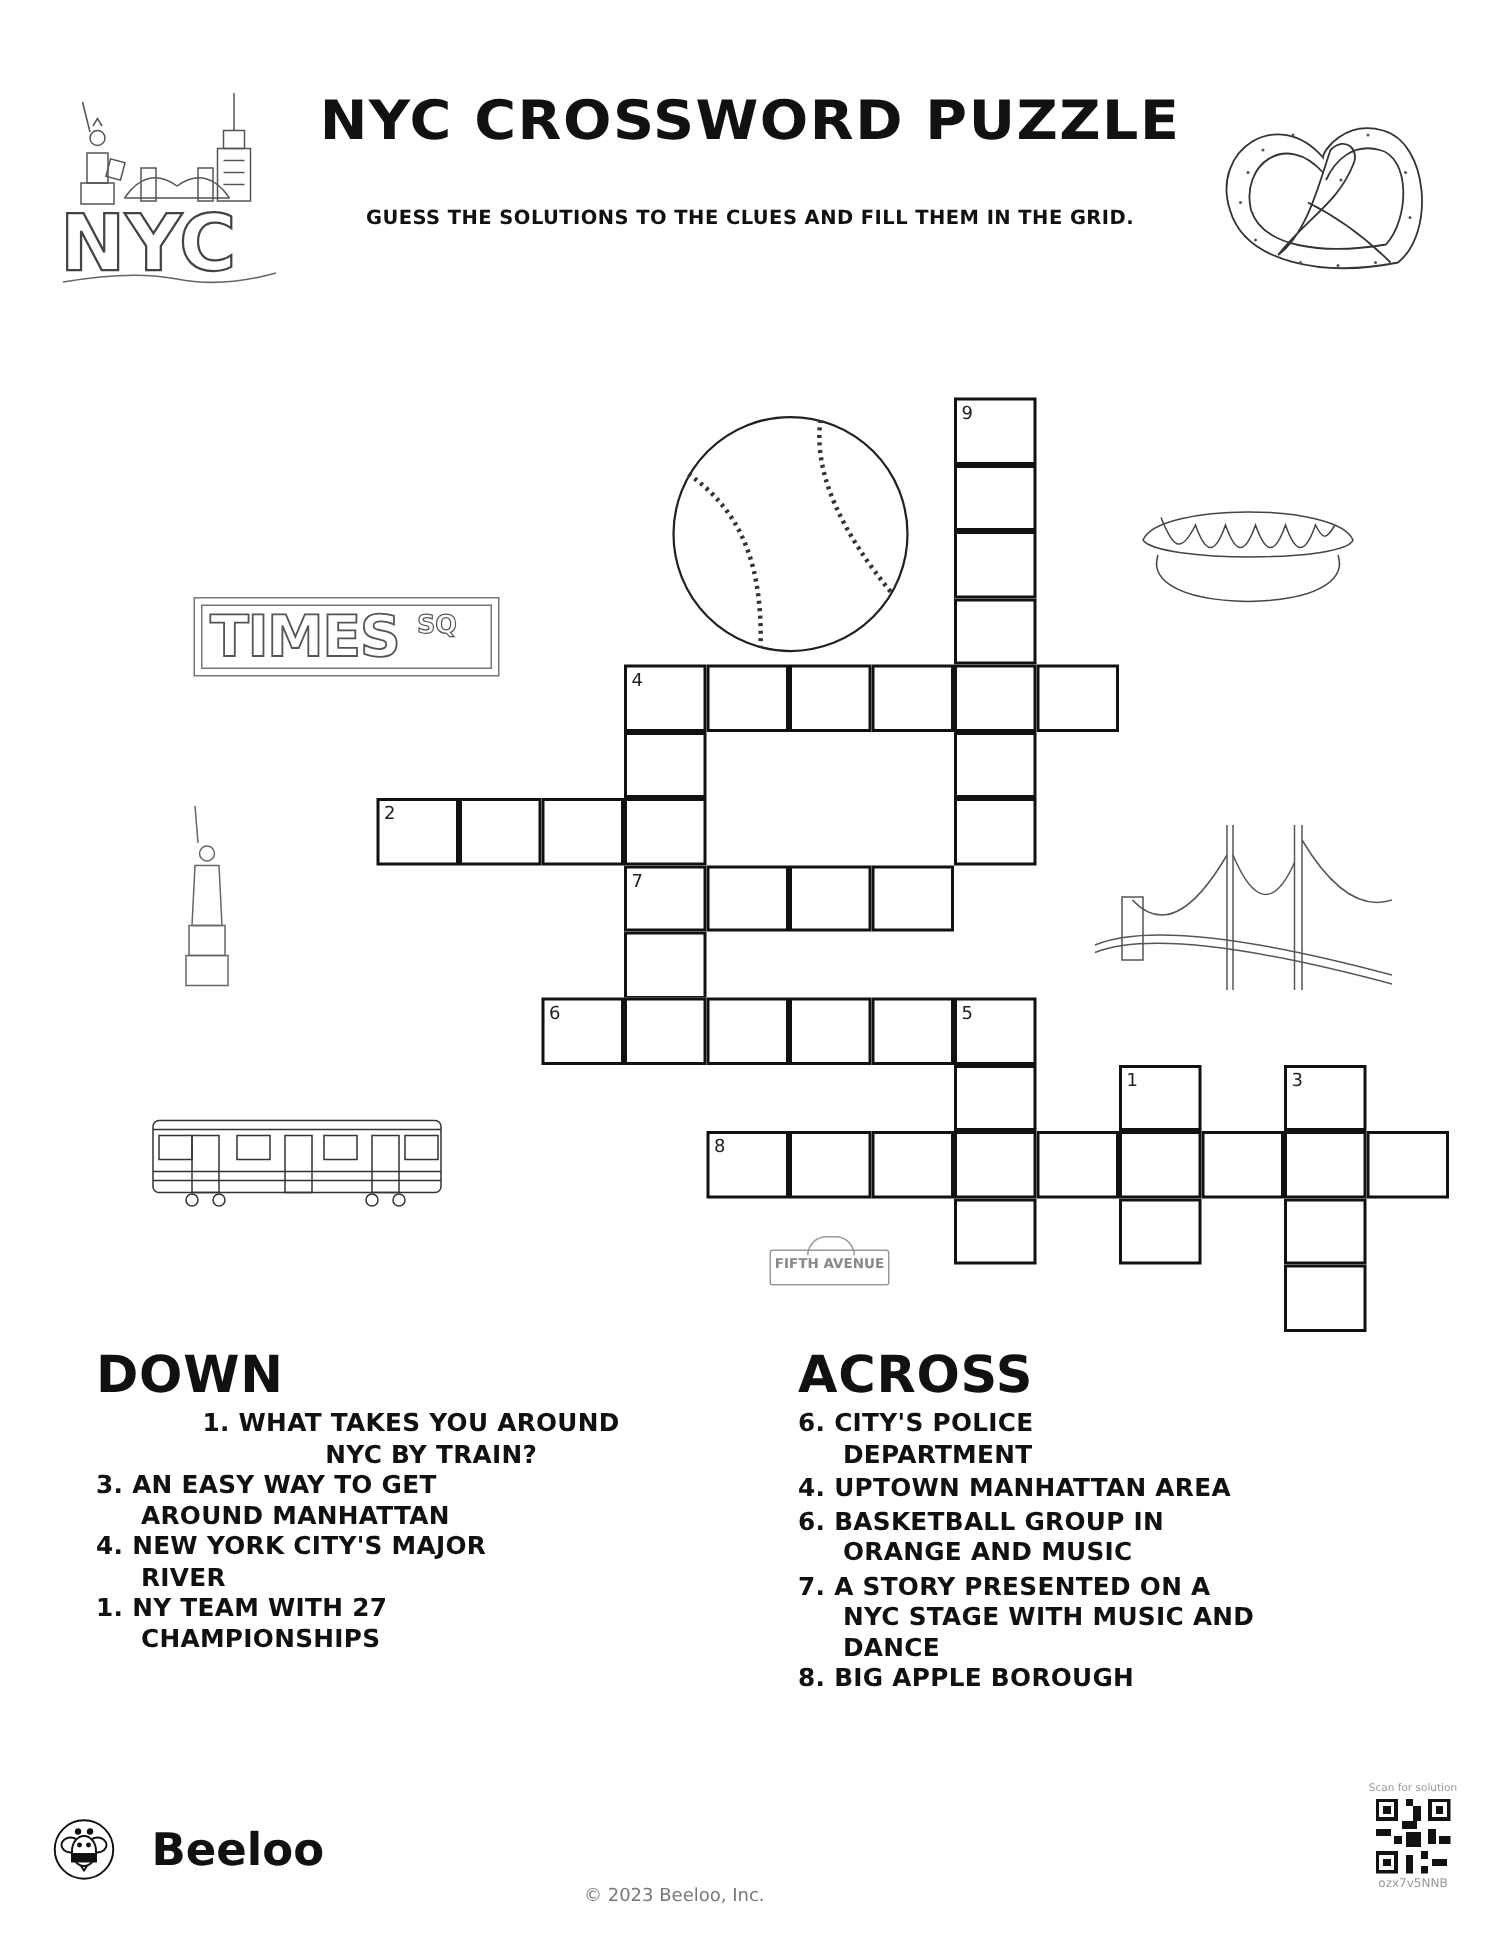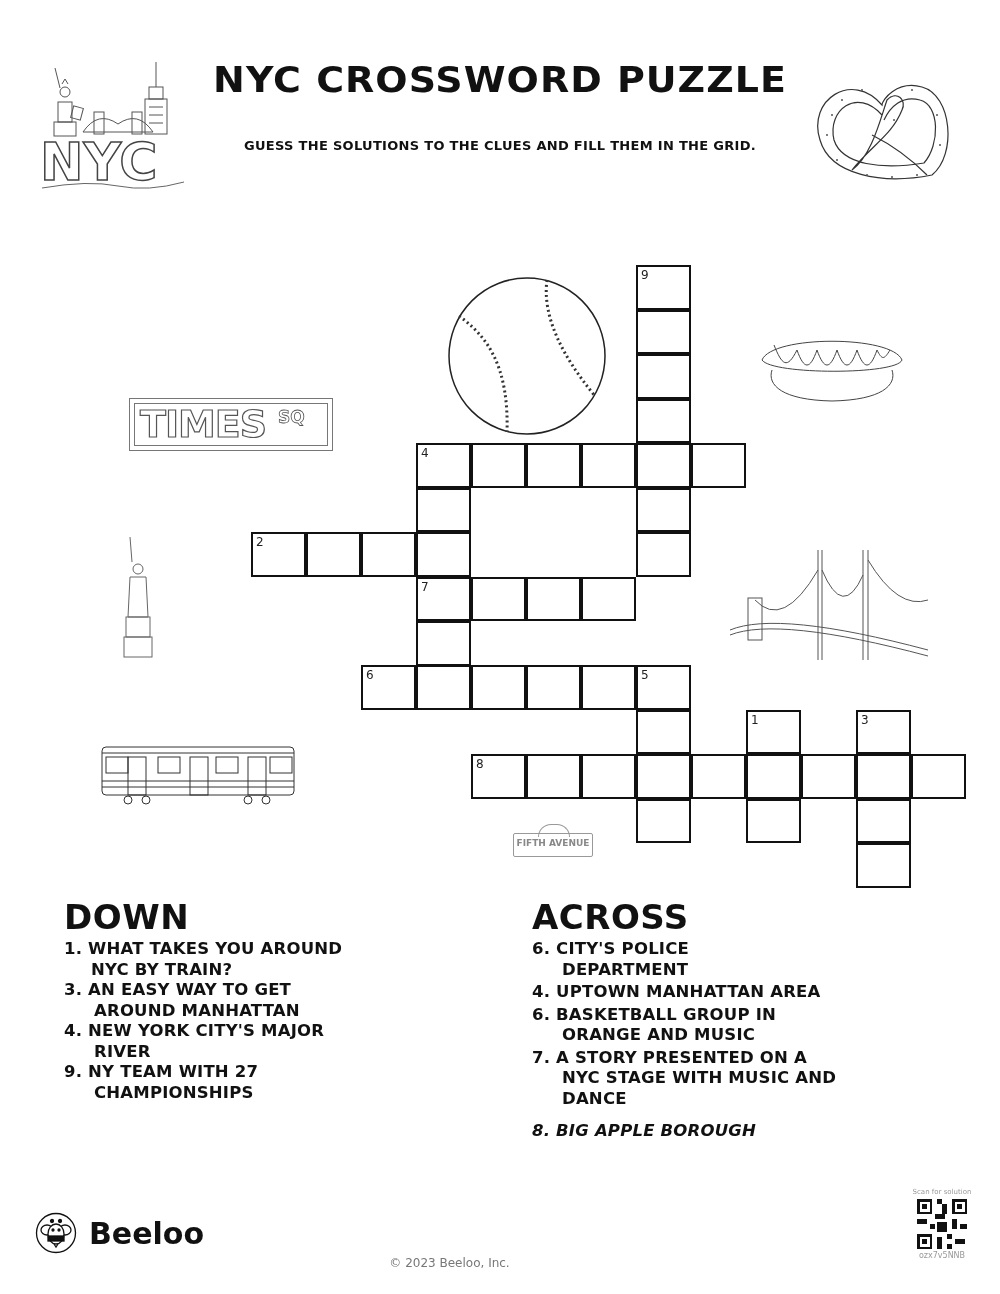--- a/index.html
+++ b/index.html
@@ -216,51 +216,51 @@
 
   <div class="cell" style="left:636px;top:798.5px;"></div>
   <div class="cell" style="left:746px;top:798.5px;"></div>
   <div class="cell" style="left:856px;top:798.5px;"></div>
 
   <div class="cell" style="left:856px;top:843px;"></div>
 </div>
 
 <div class="abs" style="left:64px;top:897px;width:420px;">
   <div class="clues-title">DOWN</div>
-  <div class="clue" style="margin-top:2px;"><span>1. WHAT TAKES YOU AROUND</span><span class="indent" style="padding-left:27px;">NYC BY TRAIN?</span></div>
+  <div class="clue" style="margin-top:2px;text-align:center;"><span>1. WHAT TAKES YOU AROUND</span><span class="indent" style="padding-left:27px;">NYC BY TRAIN?</span></div>
   <div class="clue"><span>3. AN EASY WAY TO GET</span><span class="indent">AROUND MANHATTAN</span></div>
   <div class="clue"><span>4. NEW YORK CITY'S MAJOR</span><span class="indent">RIVER</span></div>
-  <div class="clue"><span>9. NY TEAM WITH 27</span><span class="indent">CHAMPIONSHIPS</span></div>
+  <div class="clue"><span>1. NY TEAM WITH 27</span><span class="indent">CHAMPIONSHIPS</span></div>
 </div>
 
 <div class="abs" style="left:532px;top:897px;width:420px;">
   <div class="clues-title">ACROSS</div>
   <div class="clue" style="margin-top:2px;"><span>6. CITY'S POLICE</span><span class="indent">DEPARTMENT</span></div>
   <div class="clue" style="margin-top:2px;"><span>4. UPTOWN MANHATTAN AREA</span></div>
   <div class="clue" style="margin-top:2px;"><span>6. BASKETBALL GROUP IN</span><span class="indent">ORANGE AND MUSIC</span></div>
   <div class="clue" style="margin-top:2px;"><span>7. A STORY PRESENTED ON A</span><span class="indent">NYC STAGE WITH MUSIC AND</span><span class="indent">DANCE</span></div>
-  <div class="clue" style="margin-top:12px;font-style:italic;"><span>8. BIG APPLE BOROUGH</span></div>
+  <div class="clue" style="margin-top:0;"><span>8. BIG APPLE BOROUGH</span></div>
 </div>
 
 <div class="abs" style="left:35px;top:1212px;display:flex;align-items:center;">
   <span style="display:inline-block;width:42px;height:42px;">
     <svg width="42" height="42" viewBox="0 0 42 42" fill="none" stroke="#111" stroke-width="1.3">
       <circle cx="21" cy="21" r="19.5"></circle>
       <ellipse cx="12" cy="18" rx="6" ry="5"></ellipse>
         <ellipse cx="30" cy="18" rx="6" ry="5"></ellipse>
       <ellipse cx="21" cy="22" rx="8" ry="10" fill="#fff"></ellipse>
       <rect x="13" y="24" width="16" height="5" fill="#111"></rect>
       <circle cx="18" cy="18" r="1" fill="#111"></circle>
         <circle cx="24" cy="18" r="1" fill="#111"></circle>
       <circle cx="17" cy="9" r="1.5" fill="#111"></circle>
         <circle cx="25" cy="9" r="1.5" fill="#111"></circle>
       <path d="M19 32 L21 35 L23 32"></path>
     </svg>
   </span>
-  <span class="logo-text" style="margin-left:12px;">Beeloo</span>
+  <span class="logo-text" style="margin-left:24px;">Beeloo</span>
 </div>
 
 <div class="abs copyright">© 2023 Beeloo, Inc.</div>
 
 <div class="abs" style="left:912px;top:1188px;width:60px;text-align:center;">
   <div class="qr-label">Scan for solution</div>
   <div style="margin:3px auto 0;width:50px;height:50px;">
     <svg width="50" height="50" viewBox="0 0 10 10" shape-rendering="crispEdges">
       <rect x="0" y="0" width="3" height="3" fill="#111"></rect>
         <rect x="0.5" y="0.5" width="2" height="2" fill="#fff"></rect>

